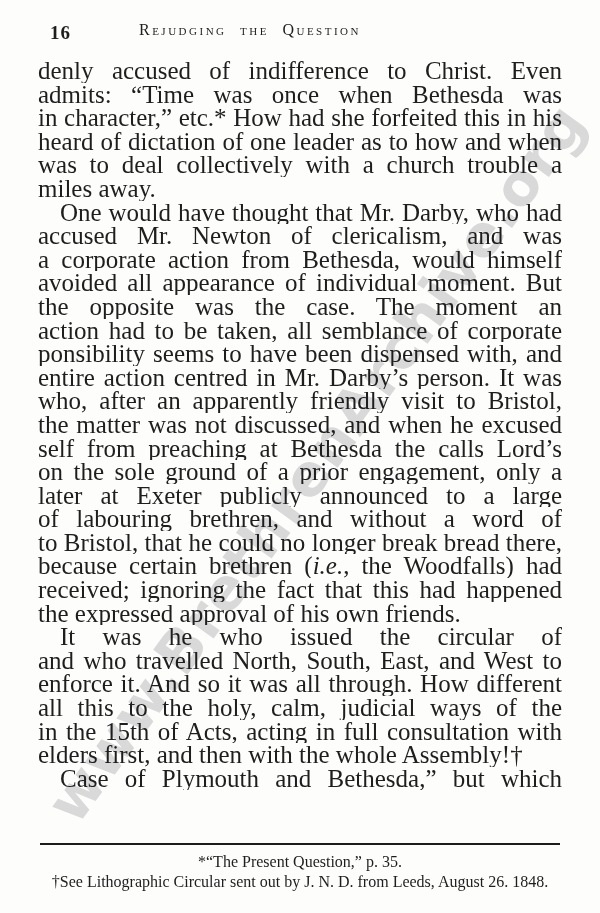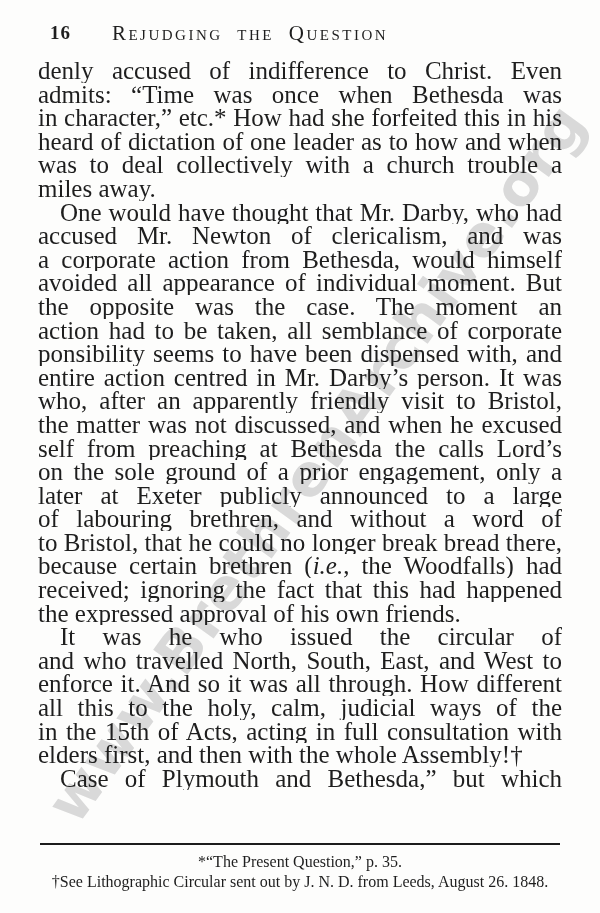--- a/index.html
+++ b/index.html
@@ -48,21 +48,21 @@
     left: 38px;
     top: 1px;
     font-size: 19px;
     font-weight: 600;
     letter-spacing: 1px;
   }
   .running-title {
     display: block;
     text-align: center;
     font-variant: small-caps;
-    font-size: 21px;
+    font-size: 16px;
     letter-spacing: 2.5px;
     word-spacing: 7px;
   }
   .body-text {
     position: absolute;
     top: 59px;
     left: 38px;
     width: 524px;
     z-index: 1;
   }

